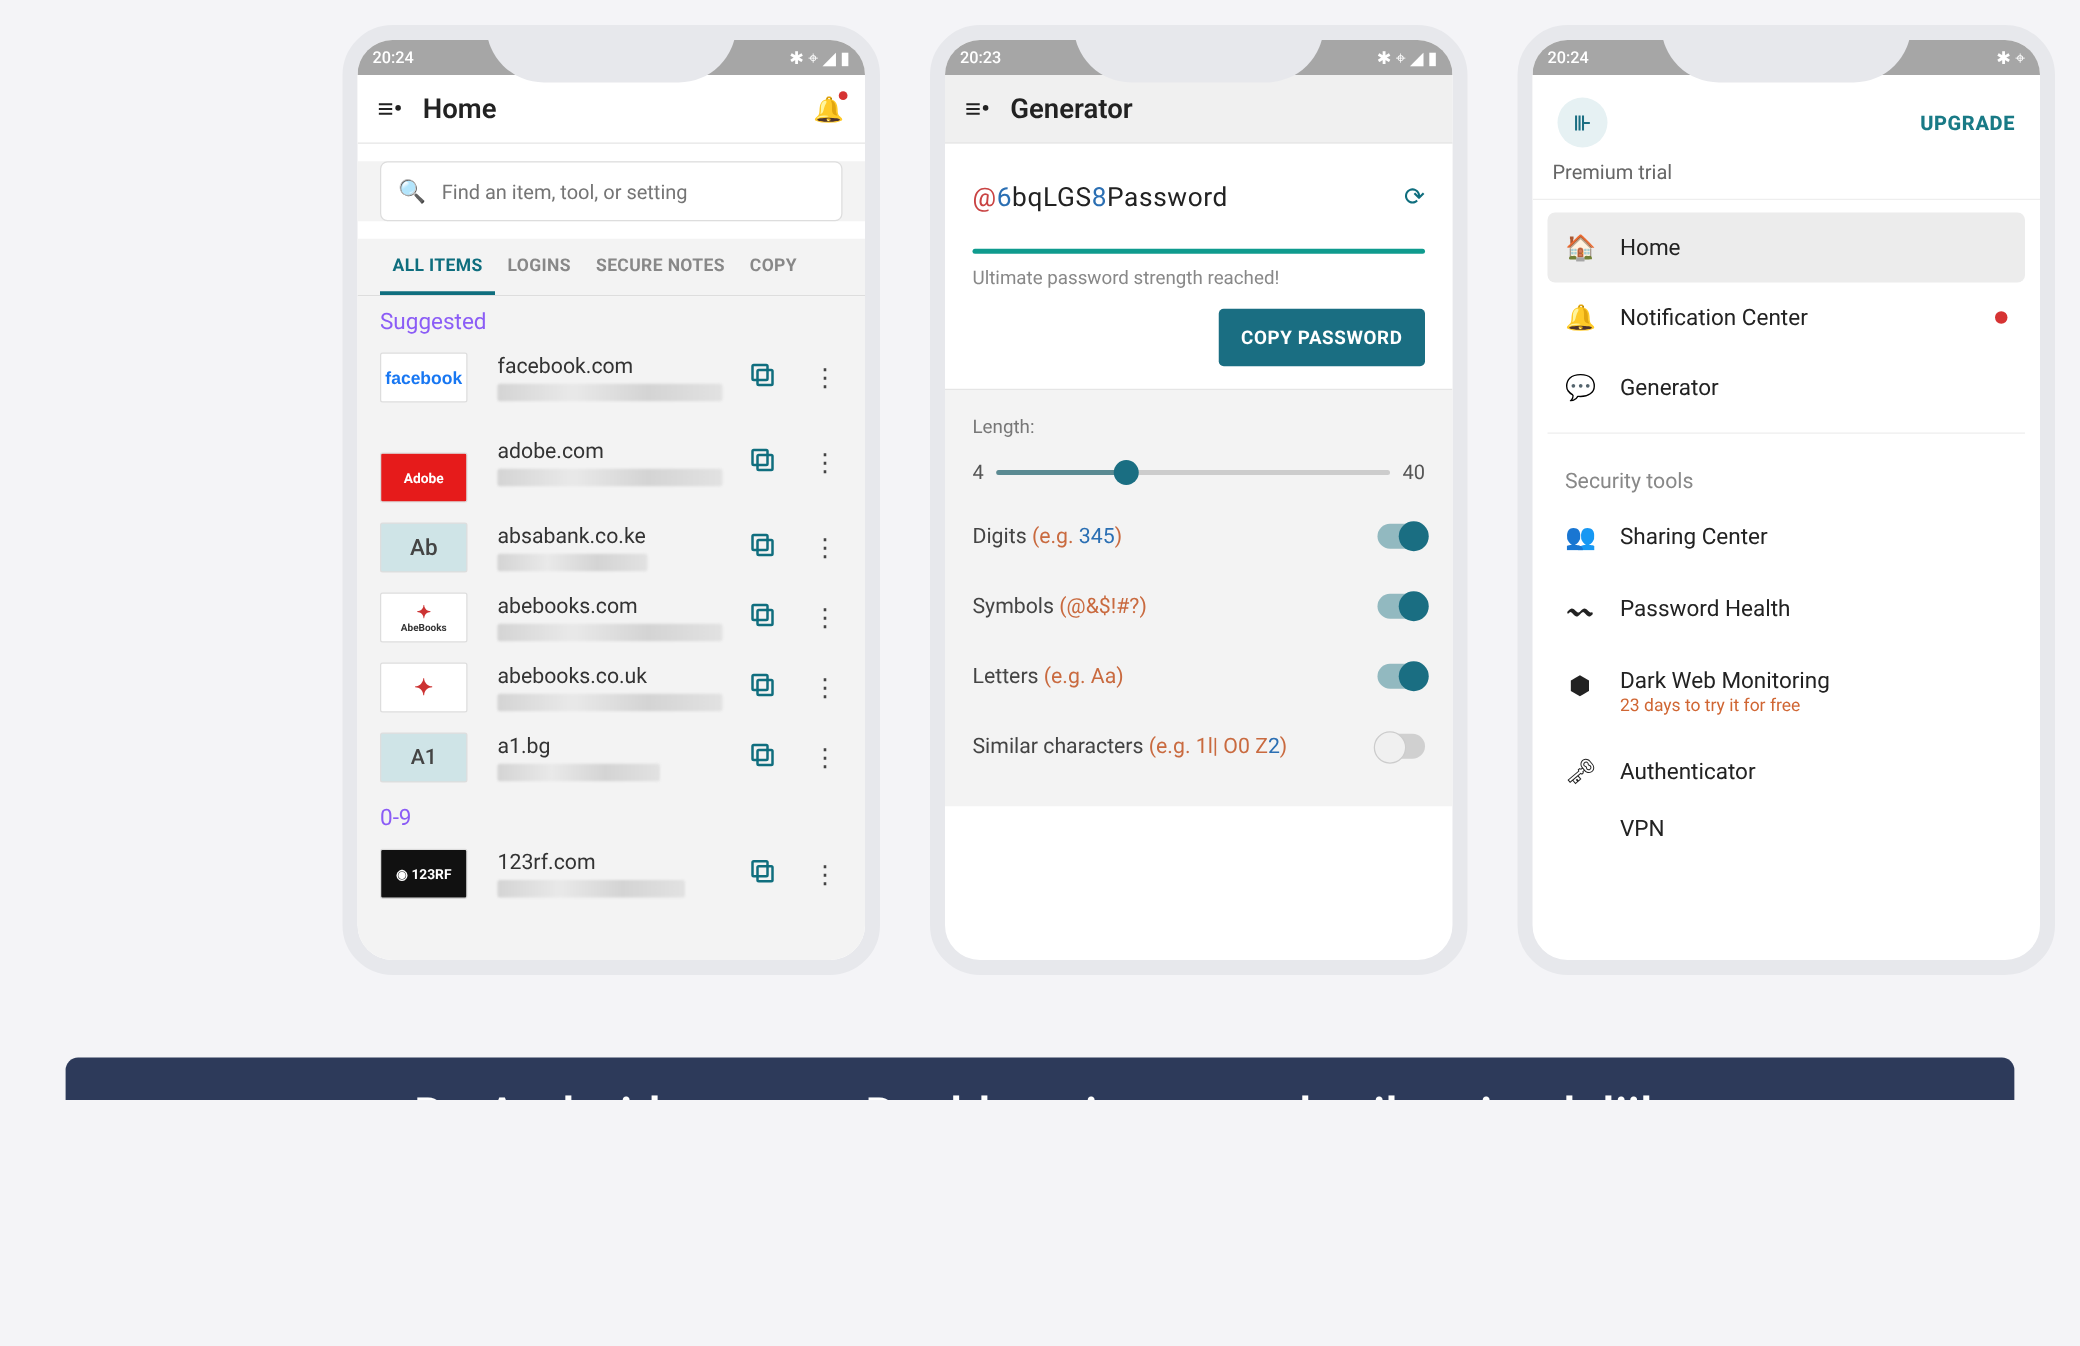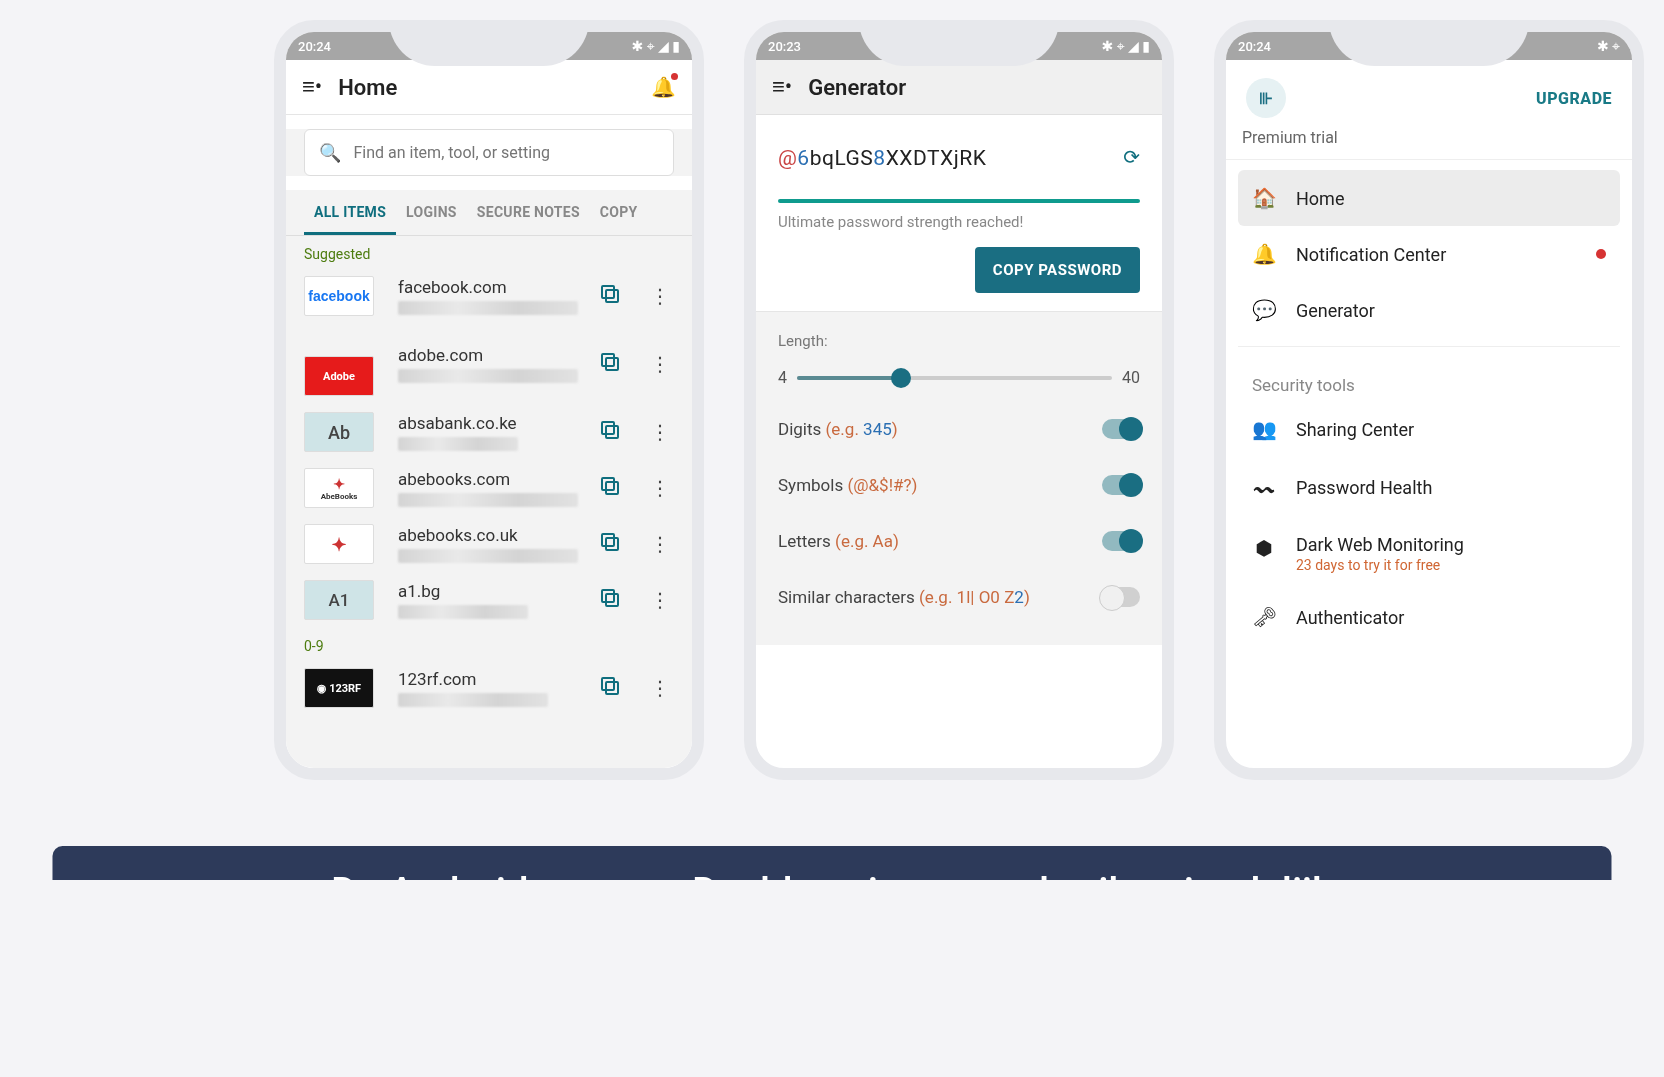--- a/index.html
+++ b/index.html
@@ -15,21 +15,21 @@
   .s1-title { font-size:22px; font-weight:600; color:#222; }
   .menu-icon { font-size:22px; color:#222; position: relative; }
   .bell { margin-left:auto; font-size:20px; position:relative; color:#222;}
   .bell .dot { position:absolute; top:-2px; right:-2px; width:7px; height:7px; background:#d63333; border-radius:50%; }
   .s1-search { margin:14px 18px; background:#fff; border:1px solid #ddd; border-radius:6px; display:flex; align-items:center; padding:12px 14px; gap:12px; }
   .s1-search input { border:none; outline:none; font-size:16px; flex:1; color:#555; }
   .s1-tabs { display:flex; gap:0; padding:0 18px; border-bottom:1px solid #ddd; background:#f3f3f3; overflow:hidden;}
   .s1-tab { padding:14px 10px 12px; font-size:14px; font-weight:700; color:#888; letter-spacing:0.3px; white-space:nowrap;}
   .s1-tab.active { color:#0f6e7e; border-bottom:3px solid #0f6e7e; }
   .s1-body { background:#f3f3f3; height:600px; overflow:hidden; }
-  .s1-section-hdr { padding:10px 18px 6px; font-size:14px; color:#4d7c0f; }
+  .s1-section-hdr { padding:10px 18px 6px; font-size:18px; color:#8b5cf6; }
   .s1-item { display:flex; align-items:center; padding:8px 18px; gap:24px; }
   .s1-logo { width:70px; height:40px; background:#fff; border:1px solid #ddd; display:flex; align-items:center; justify-content:center; font-size:11px; font-weight:700; border-radius:2px; overflow:hidden;}
   .s1-logo.fb { color:#1877f2; font-family:sans-serif; font-weight:800; font-size:14px;}
   .s1-logo.adobe { background:#e61b1b; color:#fff; font-size:11px;margin-top:24px;}
   .s1-logo.ab { background:#cfe4e7; color:#444; font-size:18px; font-weight:500;}
   .s1-logo.a1 { background:#cfe4e7; color:#444; font-size:17px; font-weight:500;}
   .s1-logo.rf { background:#111; color:#fff; font-size:11px;}
   .s1-itext { flex:1; min-width:0;}
   .s1-domain { font-size:17px; color:#333; }
   .s1-blur { width:180px; height:14px; margin-top:4px; background:linear-gradient(90deg,#d4d4d4,#e9e9e9,#d4d4d4,#e2e2e2); border-radius:2px; filter:blur(1px);}
@@ -212,21 +212,21 @@
       <span>20:23</span>
       <span class="status-icons">✱ ⌖ ◢ ▮</span>
     </div>
     <div class="s2-appbar">
       <span class="menu-icon">≡•</span>
       <span class="s1-title">Generator</span>
     </div>
     <div class="s2-body">
       <div class="s2-card">
         <div class="pwd-row">
-          <div class="pwd"><span class="sym">@</span><span class="num">6</span><span>bqLGS</span><span class="num">8</span><span>XXDTXjRK</span></div>
+          <div class="pwd"><span class="sym">@</span><span class="num">6</span><span>bqLGS</span><span class="num">8</span><span>Password</span></div>
           <span class="refresh-btn">⟳</span>
         </div>
         <div class="meter"></div>
         <div class="strength-txt">Ultimate password strength reached!</div>
         <button class="copy-btn">COPY PASSWORD</button>
       </div>
       <div class="s2-opts">
         <span class="opt-label">Length:</span>
         <div class="slider-row">
           <span>4</span>
@@ -296,18 +296,22 @@
         <span class="s3-ico" style="margin-top:2px;">⬢</span>
         <span>
           <span>Dark Web Monitoring</span>
           <div class="subtext">23 days to try it for free</div>
         </span>
       </div>
       <div class="s3-row">
         <span class="s3-ico">🗝</span>
         <span>Authenticator</span>
       </div>
+      <div class="s3-row" style="padding-top:8px;">
+        <span class="s3-ico"></span>
+        <span>VPN</span>
+      </div>
     </div>
   </div>
 
 </div>
 <div class="banner">De Android-app van Dashlane is zeer gebruiksvriendelijk</div>
 </div>
 
 </body></html>

